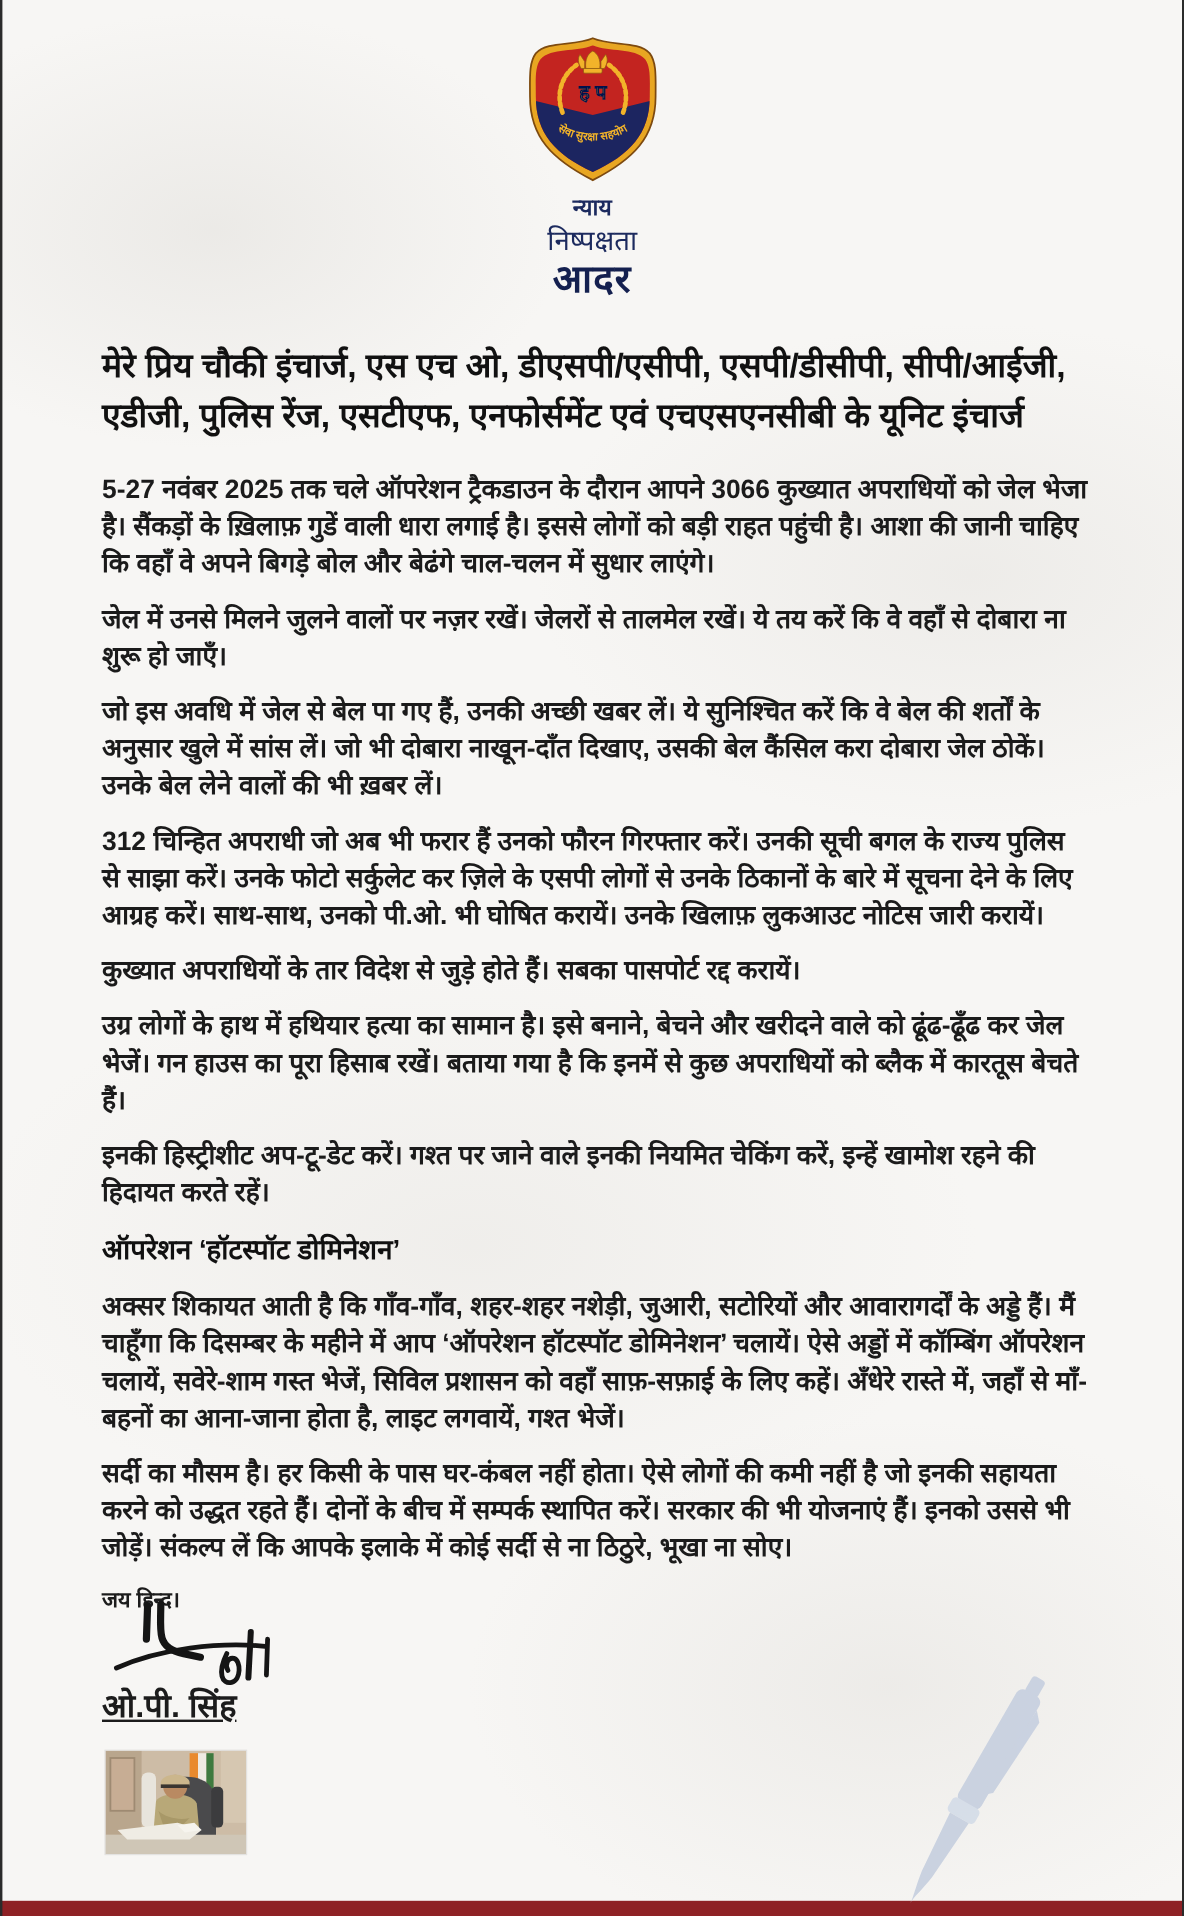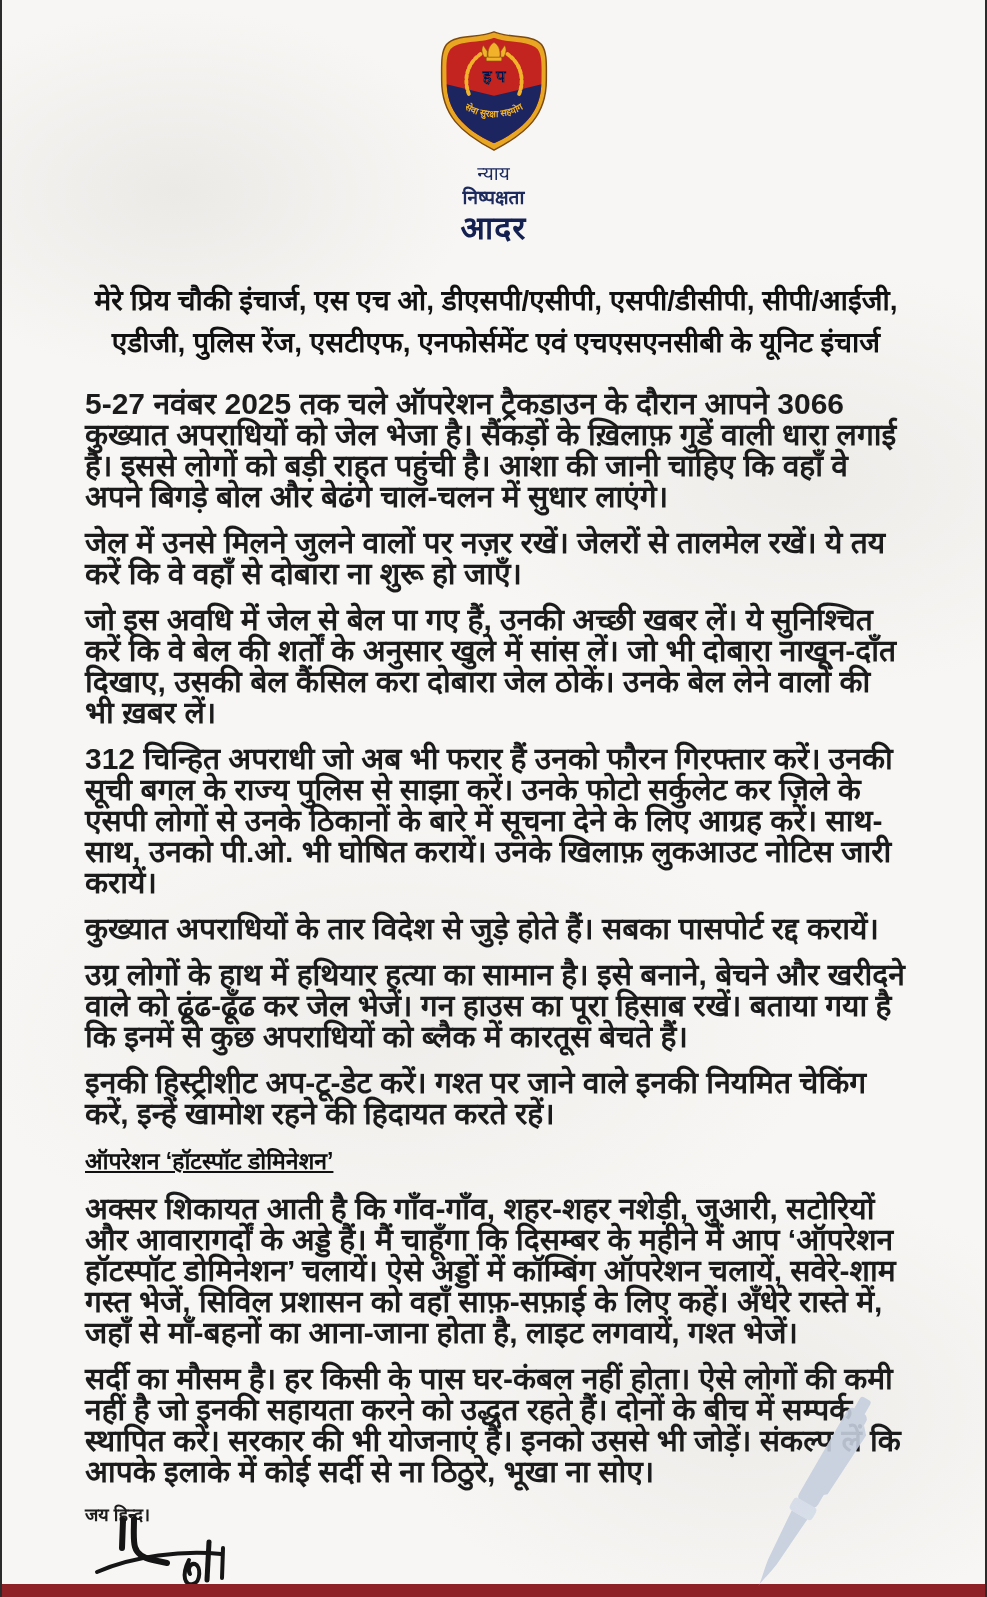--- a/index.html
+++ b/index.html
@@ -18,32 +18,31 @@
       #f7f6f4;
     color:#1c1c1c;
   }
   .edge{position:absolute;top:0;bottom:0;width:2px;background:#2b2b2b;z-index:6;}
   .edge.left{left:0;}
   .edge.right{right:0;}
 
   .emblem-block{padding-top:28px;text-align:center;}
   .emblem-svg{display:block;margin:0 auto;}
   .values{margin-top:10px;line-height:1.1;}
-  .values .v1{font-size:19px;font-weight:normal;color:#1c2a5e;}
-  .values .v2{font-size:19px;font-weight:bold;color:#1c2a5e;margin-top:3px;}
+  .values .v1{font-size:19px;font-weight:bold;color:#1c2a5e;}
+  .values .v2{font-size:23px;font-weight:normal;color:#1c2a5e;margin-top:3px;}
   .values .v3{font-size:32px;font-weight:bold;color:#14204f;margin-top:2px;letter-spacing:1px;}
 
   .letter{width:822px;margin:34px auto 0 85px;}
   .salutation{
     font-size:28px;font-weight:bold;line-height:1.5;color:#111;
     margin-bottom:24px;
-    text-align:center;
   }
-  .para{font-size:30px;font-weight:600;line-height:31px;color:#1b1b1b;margin:0 0 15px 0;}
-  .subheading{font-size:23px;font-weight:bold;color:#111;margin:6px 0 17px 0;text-decoration:underline;}
+  .para{font-size:22px;font-weight:600;line-height:31px;color:#1b1b1b;margin:0 0 15px 0;}
+  .subheading{font-size:23px;font-weight:bold;color:#111;margin:6px 0 17px 0;}
 
   .closing{font-size:18px;font-weight:bold;margin-top:14px;}
   .signature-svg{display:block;margin:-12px 0 0 8px;}
   .signatory-name{font-size:27px;font-weight:bold;margin-top:-16px;text-decoration:underline;}
   .photo-frame{margin:20px 0 0 3px;width:117px;height:86px;box-shadow:0 0 0 1px rgba(0,0,0,.08);}
   .photo-frame svg{display:block;}
 
   .pen-watermark{position:absolute;left:726px;top:1390px;z-index:5;opacity:.9;}
   .bottom-bar{position:absolute;left:0;right:0;bottom:0;height:13px;background:#8e2125;z-index:4;}
 </style>

